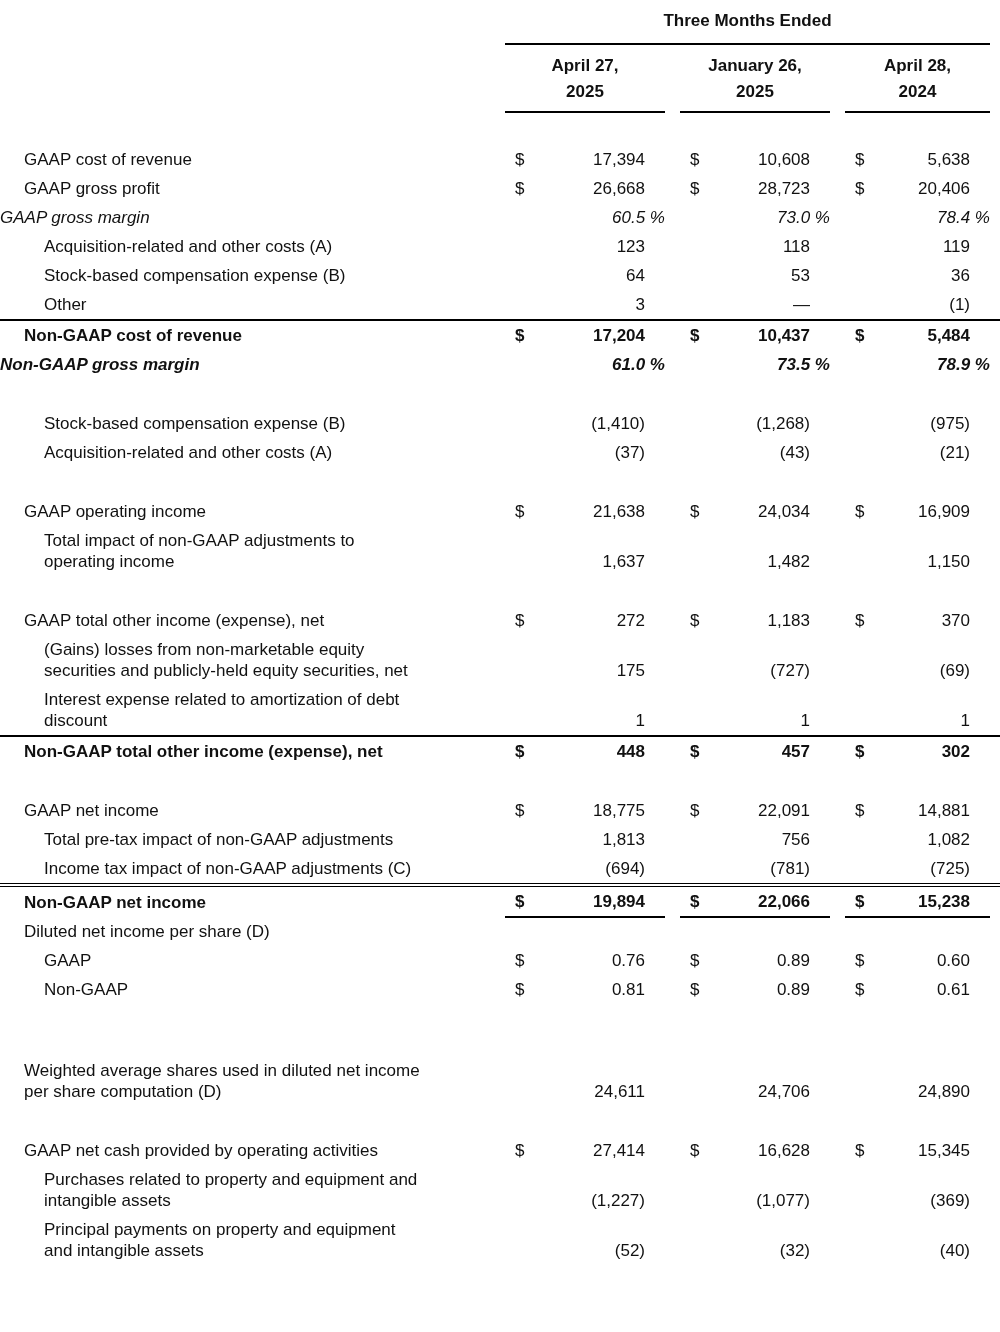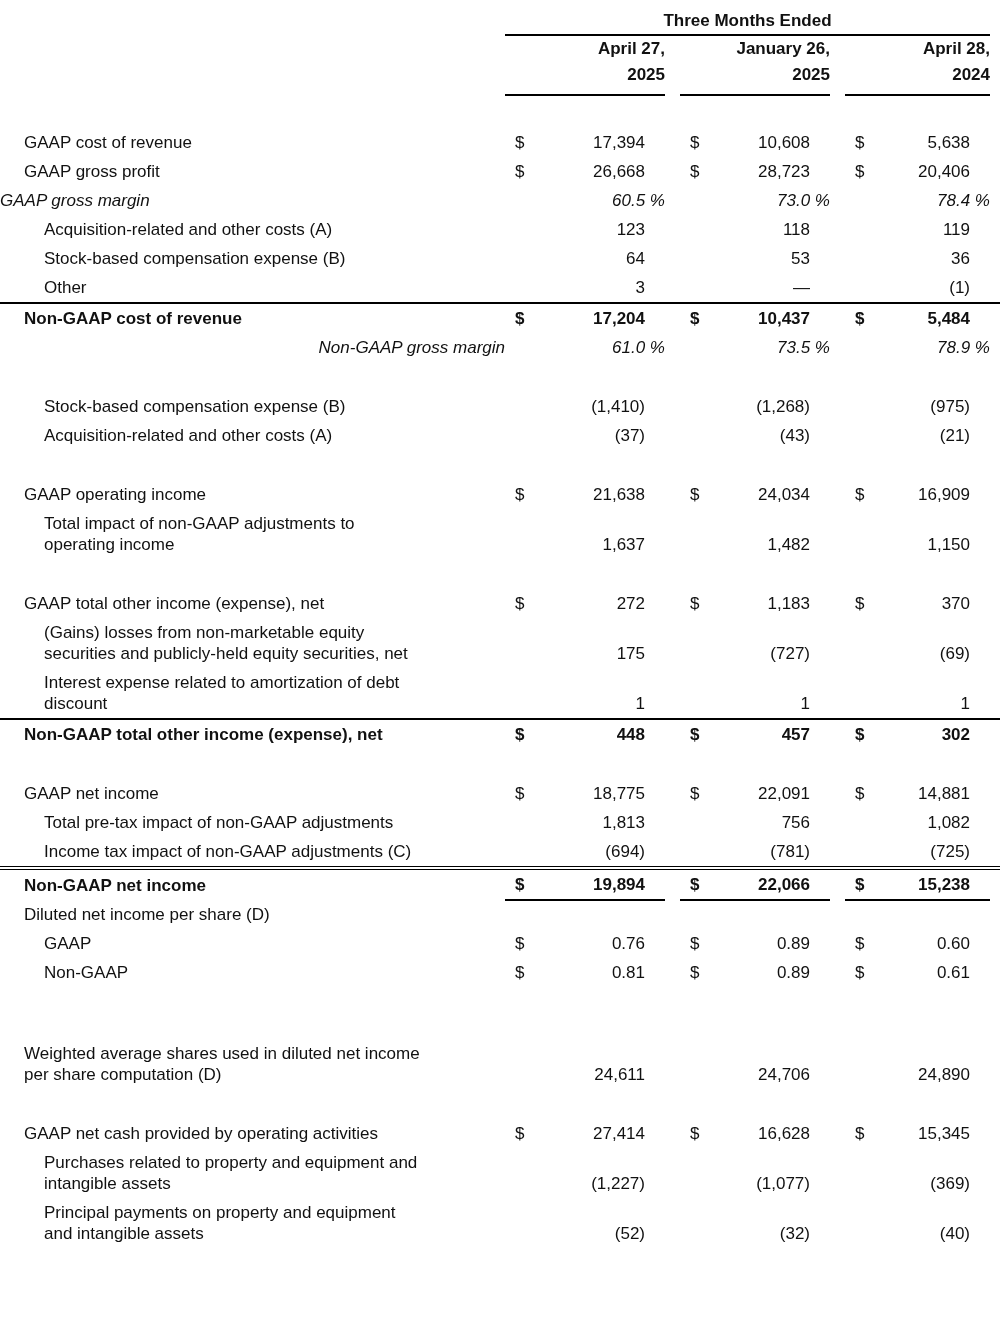--- a/index.html
+++ b/index.html
@@ -16,44 +16,44 @@
     font-size: 17px;
     margin-top: 6px;
   }
   td { vertical-align: bottom; padding: 4px 0; line-height: 21px; overflow: visible; }
 
   
   td.phead {
     text-align: center;
     font-weight: 700;
     border-bottom: 2.5px solid #000;
-    padding-bottom: 3px;
+    padding-bottom: 12px;
   }
   td.dhead {
-    text-align: right;
+    text-align: center;
     font-weight: 700;
     border-bottom: 2.5px solid #000;
-    padding-top: 0;
+    padding-top: 8px;
     padding-bottom: 6px;
   }
   td.dhead div { line-height: 26px; }
 
   
   td.lbl { white-space: pre-line; }
   .ind0 { padding-left: 24px; }
   .ind1 { }
   .ind2 { padding-left: 44px; }
   td.d { text-align: left; padding-left: 10px; }
   td.v { text-align: right; padding-right: 20px; }
   td.v.pct { padding-right: 0; }
 
   
   tr.bold td { font-weight: 700; }
   tr.italic td { font-style: italic; }
-  tr.bold-italic td { font-weight: 400; font-style: italic; text-align: right; }
+  tr.bold-italic td { font-weight: 700; font-style: italic; }
 
   
   td.rt  { border-top: 2.5px solid #000; }
   td.rb  { border-bottom: 3px solid #000; }
   td.rdt { border-top: 4px double #000; }
   td.ru  { border-bottom: 2.5px solid #000; }
 
   tr.spacer td { padding: 0; }
 </style>
 </head>

